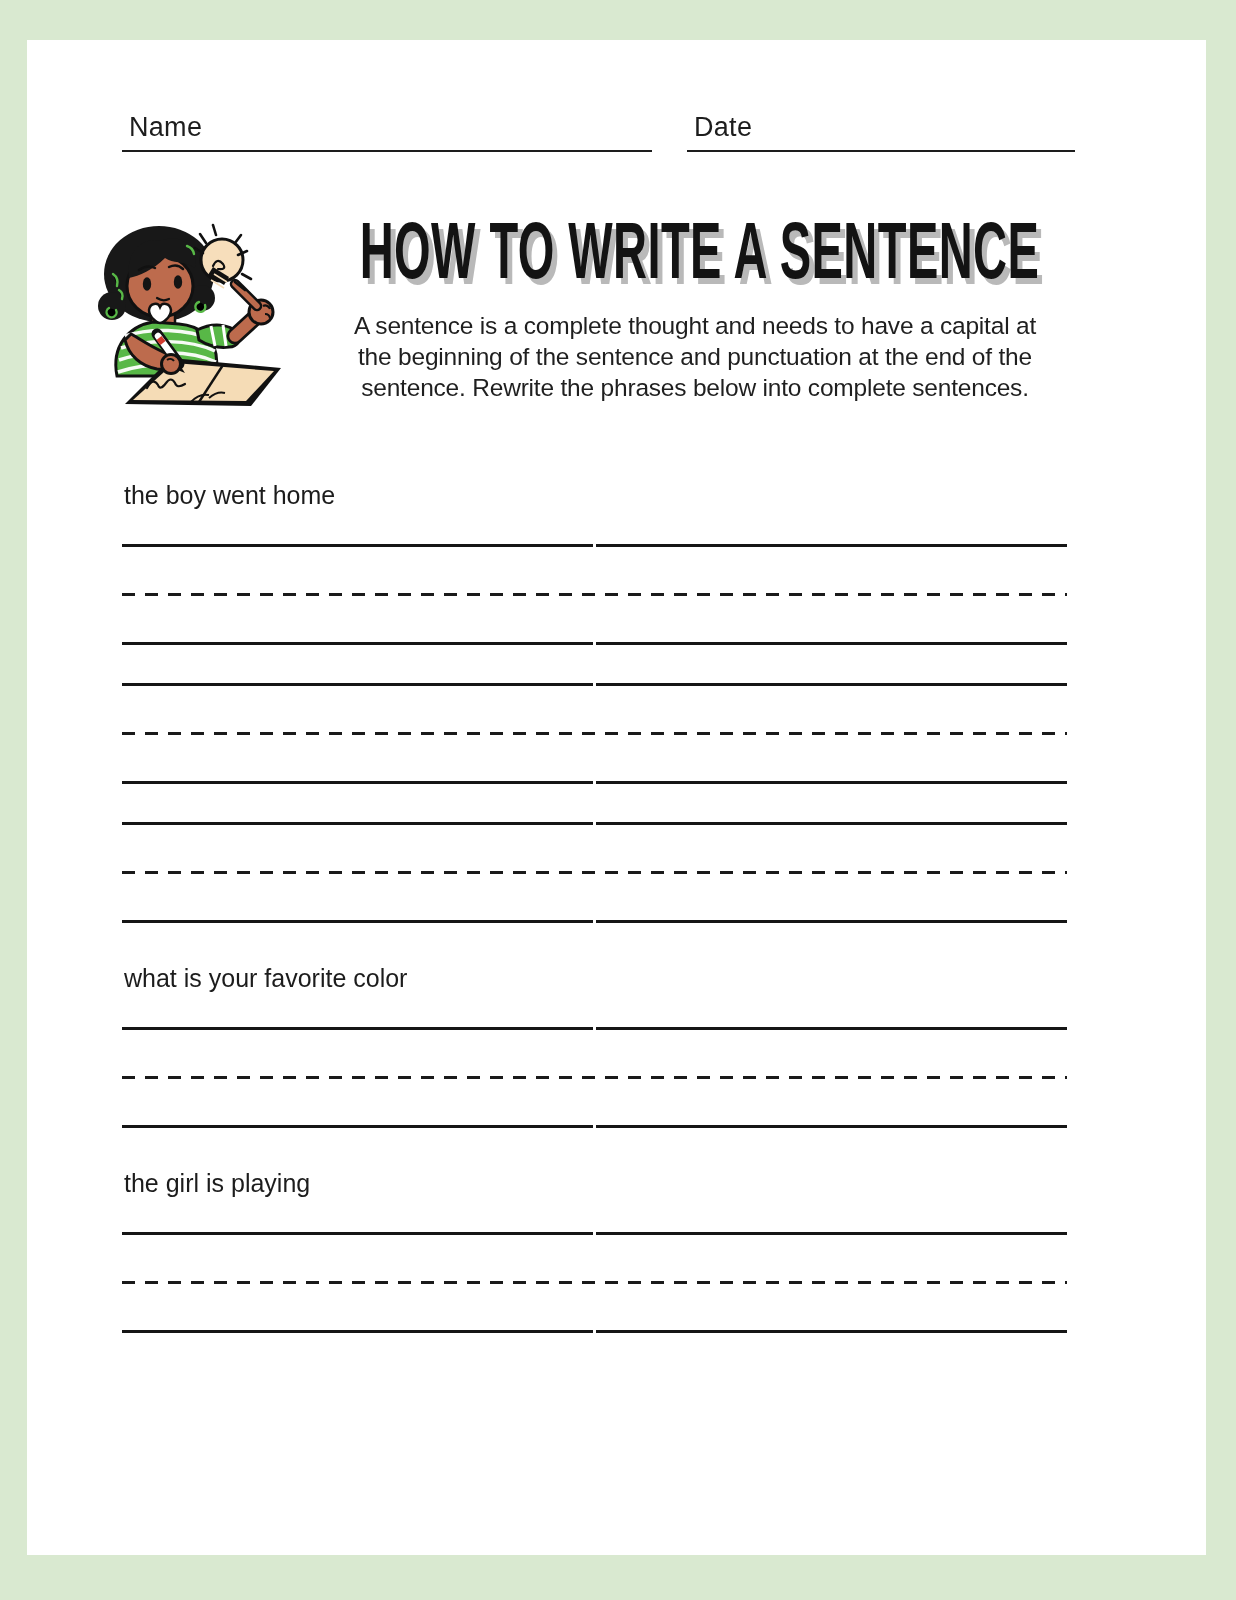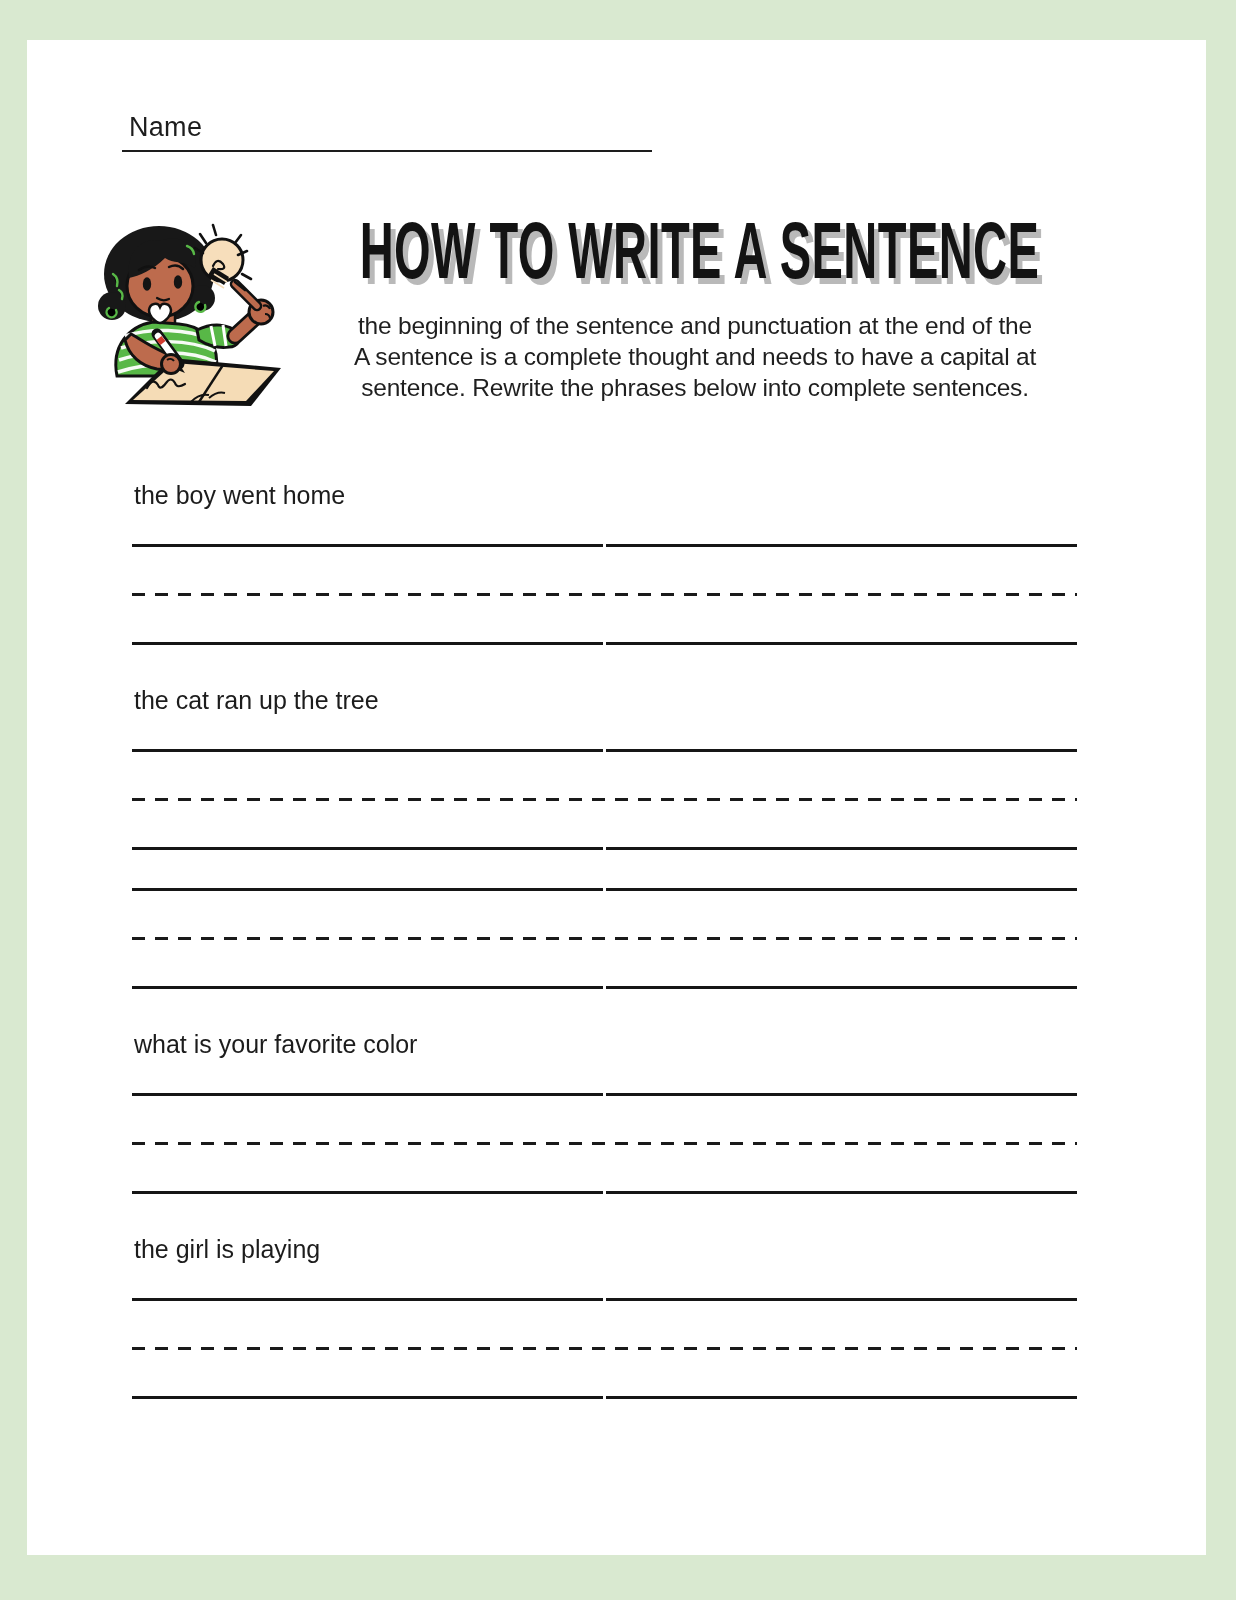--- a/index.html
+++ b/index.html
@@ -62,21 +62,21 @@
   .instructions{
     margin-top:40px;
     font-size:24.5px;
     line-height:31px;
     color:#1f1f1f;
     letter-spacing:-0.2px;
   }
   .instructions div{white-space:nowrap;}
   
   .exwrap{margin-top:0;}
-  .ex{margin-bottom:38px;margin-left:10px;}
+  .ex{margin-bottom:38px;}
   .prompt{
     font-size:25px;
     line-height:34px;
     color:#1c1c1c;
     margin-bottom:32px;
     padding-left:2px;
   }
   .wl{height:3px;width:945px;}
   .wl{margin-bottom:46px;}
   .wl.last{margin-bottom:0;}
@@ -88,20 +88,23 @@
   }
 </style>
 </head>
 <body>
 
 <div class="sheet">
 
   <div class="toprow">
     <div class="field field-name">
       <span class="lbl">Name</span>
+    </div>
+    <div class="field field-date">
+      <span class="lbl">Date</span>
     </div>
   </div>
 
   <div class="hero">
 
     <svg class="illu" viewBox="0 0 200 195" aria-hidden="true">
 
       <g>
         <ellipse cx="64" cy="56" rx="55" ry="48" fill="#181818"></ellipse>
         <circle cx="17" cy="88" r="14" fill="#181818"></circle>
@@ -182,22 +185,22 @@
           <path d="M152 33 L143 37"></path>
           <path d="M140 64 L150 72"></path>
           <path d="M147 56 L156 61"></path>
         </g>
       </g>
     </svg>
 
     <div class="titlewrap">
       <h1 class="title">HOW TO WRITE A SENTENCE</h1>
       <div class="instructions">
+        <div>A sentence is a complete thought and needs to have a capital at</div>
         <div>the beginning of the sentence and punctuation at the end of the</div>
-        <div>A sentence is a complete thought and needs to have a capital at</div>
         <div>sentence. Rewrite the phrases below into complete sentences.</div>
       </div>
     </div>
   </div>
 
   <div class="exwrap">
 
     <section class="ex">
       <div class="prompt">the boy went home</div>
       <div class="wl solid">
@@ -205,21 +208,20 @@
           <span class="seg"></span>
         </div>
       <div class="wl dashed"></div>
       <div class="wl solid last">
           <span class="seg"></span>
           <span class="seg"></span>
         </div>
     </section>
 
     <section class="ex">
-      <div class="prompt">the cat ran up the tree</div>
       <div class="wl solid">
           <span class="seg"></span>
           <span class="seg"></span>
         </div>
       <div class="wl dashed"></div>
       <div class="wl solid last">
           <span class="seg"></span>
           <span class="seg"></span>
         </div>
     </section>

